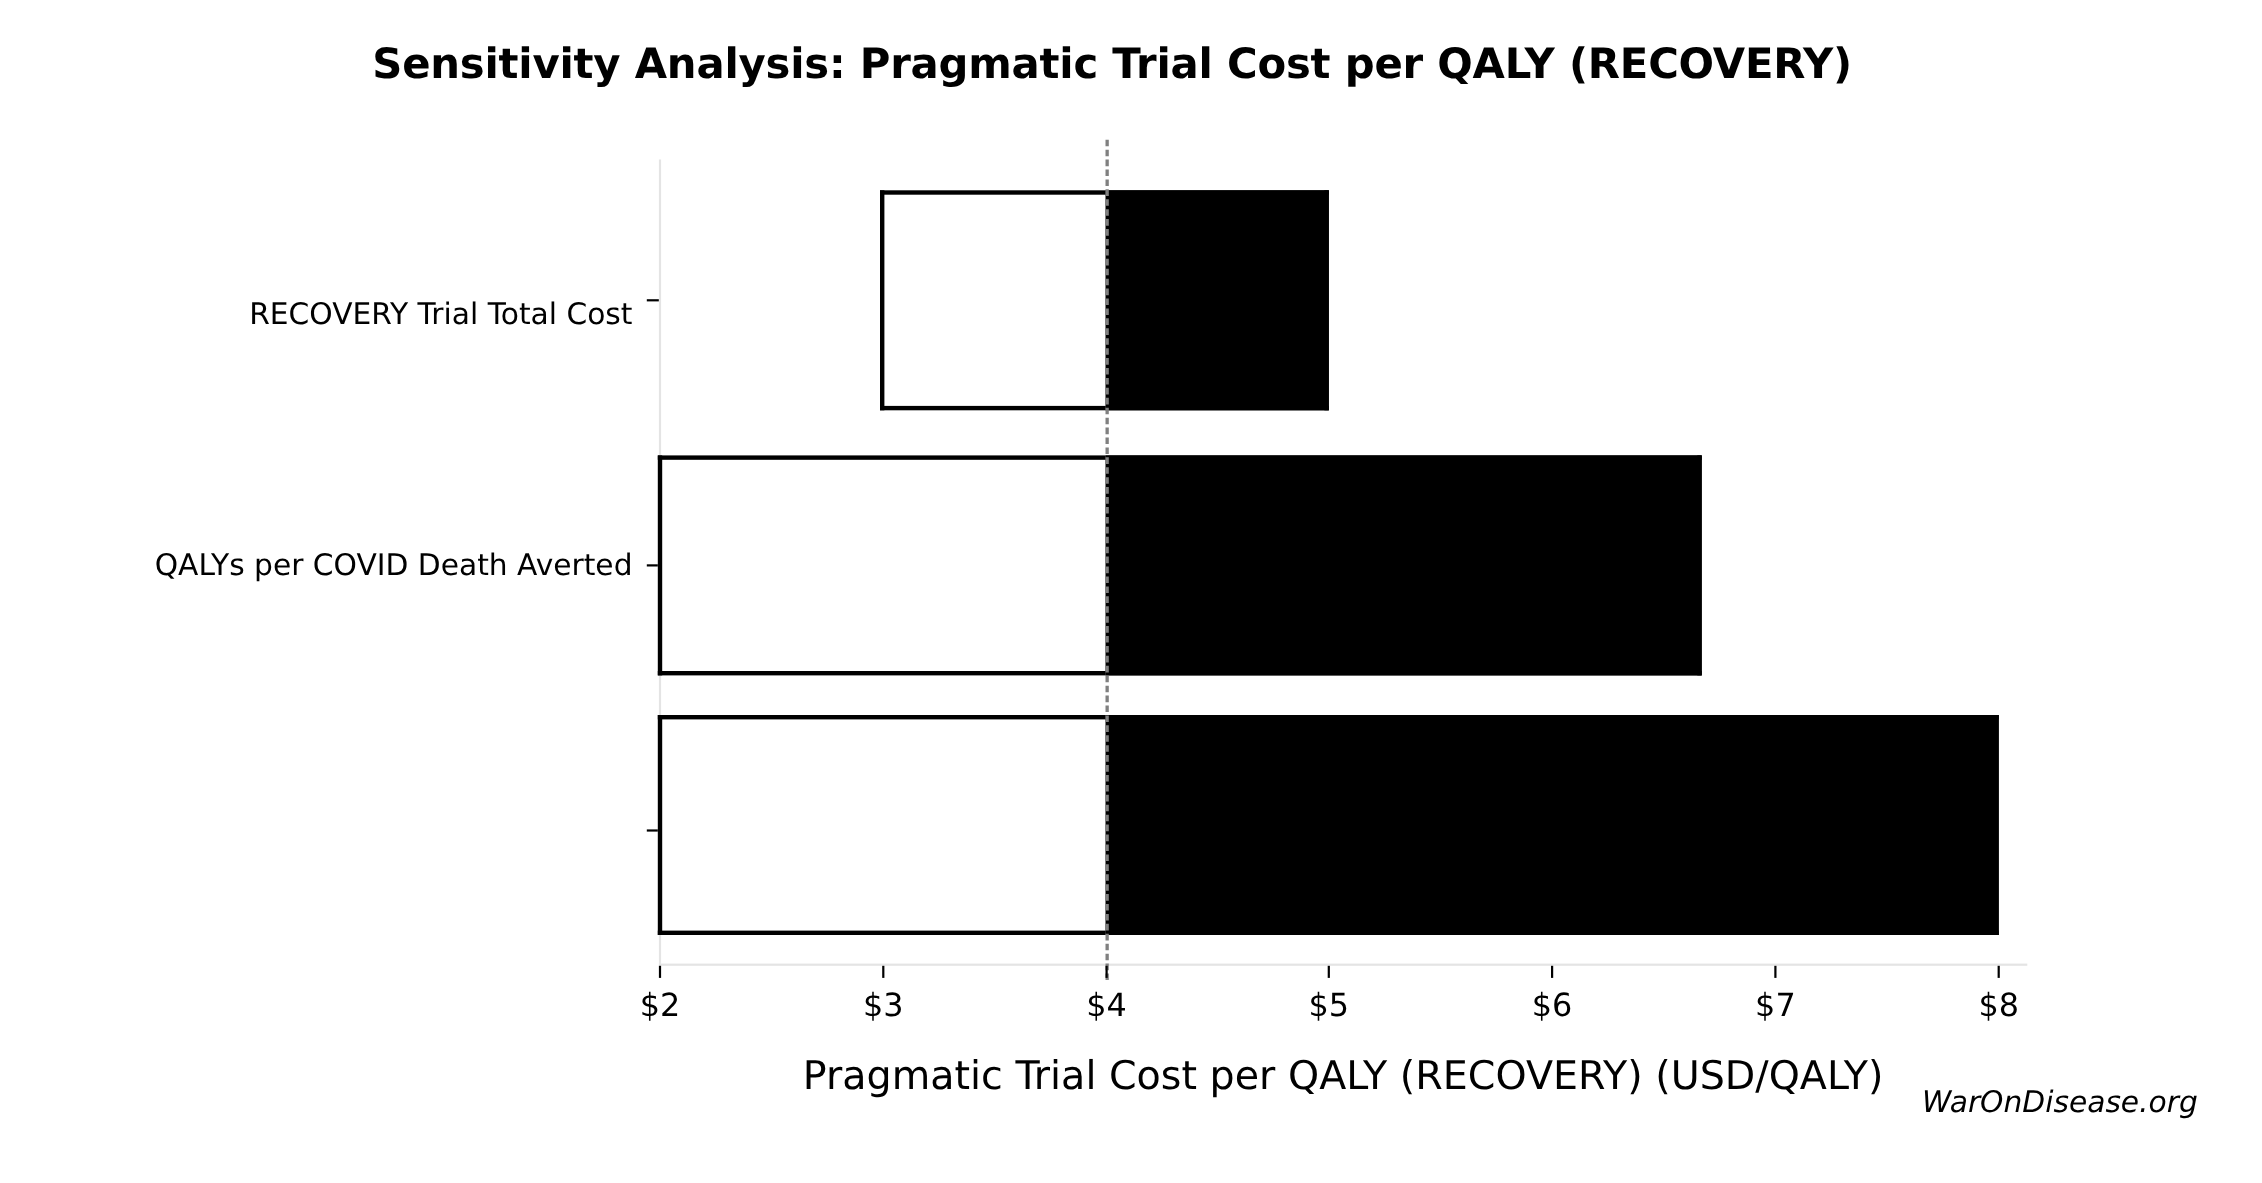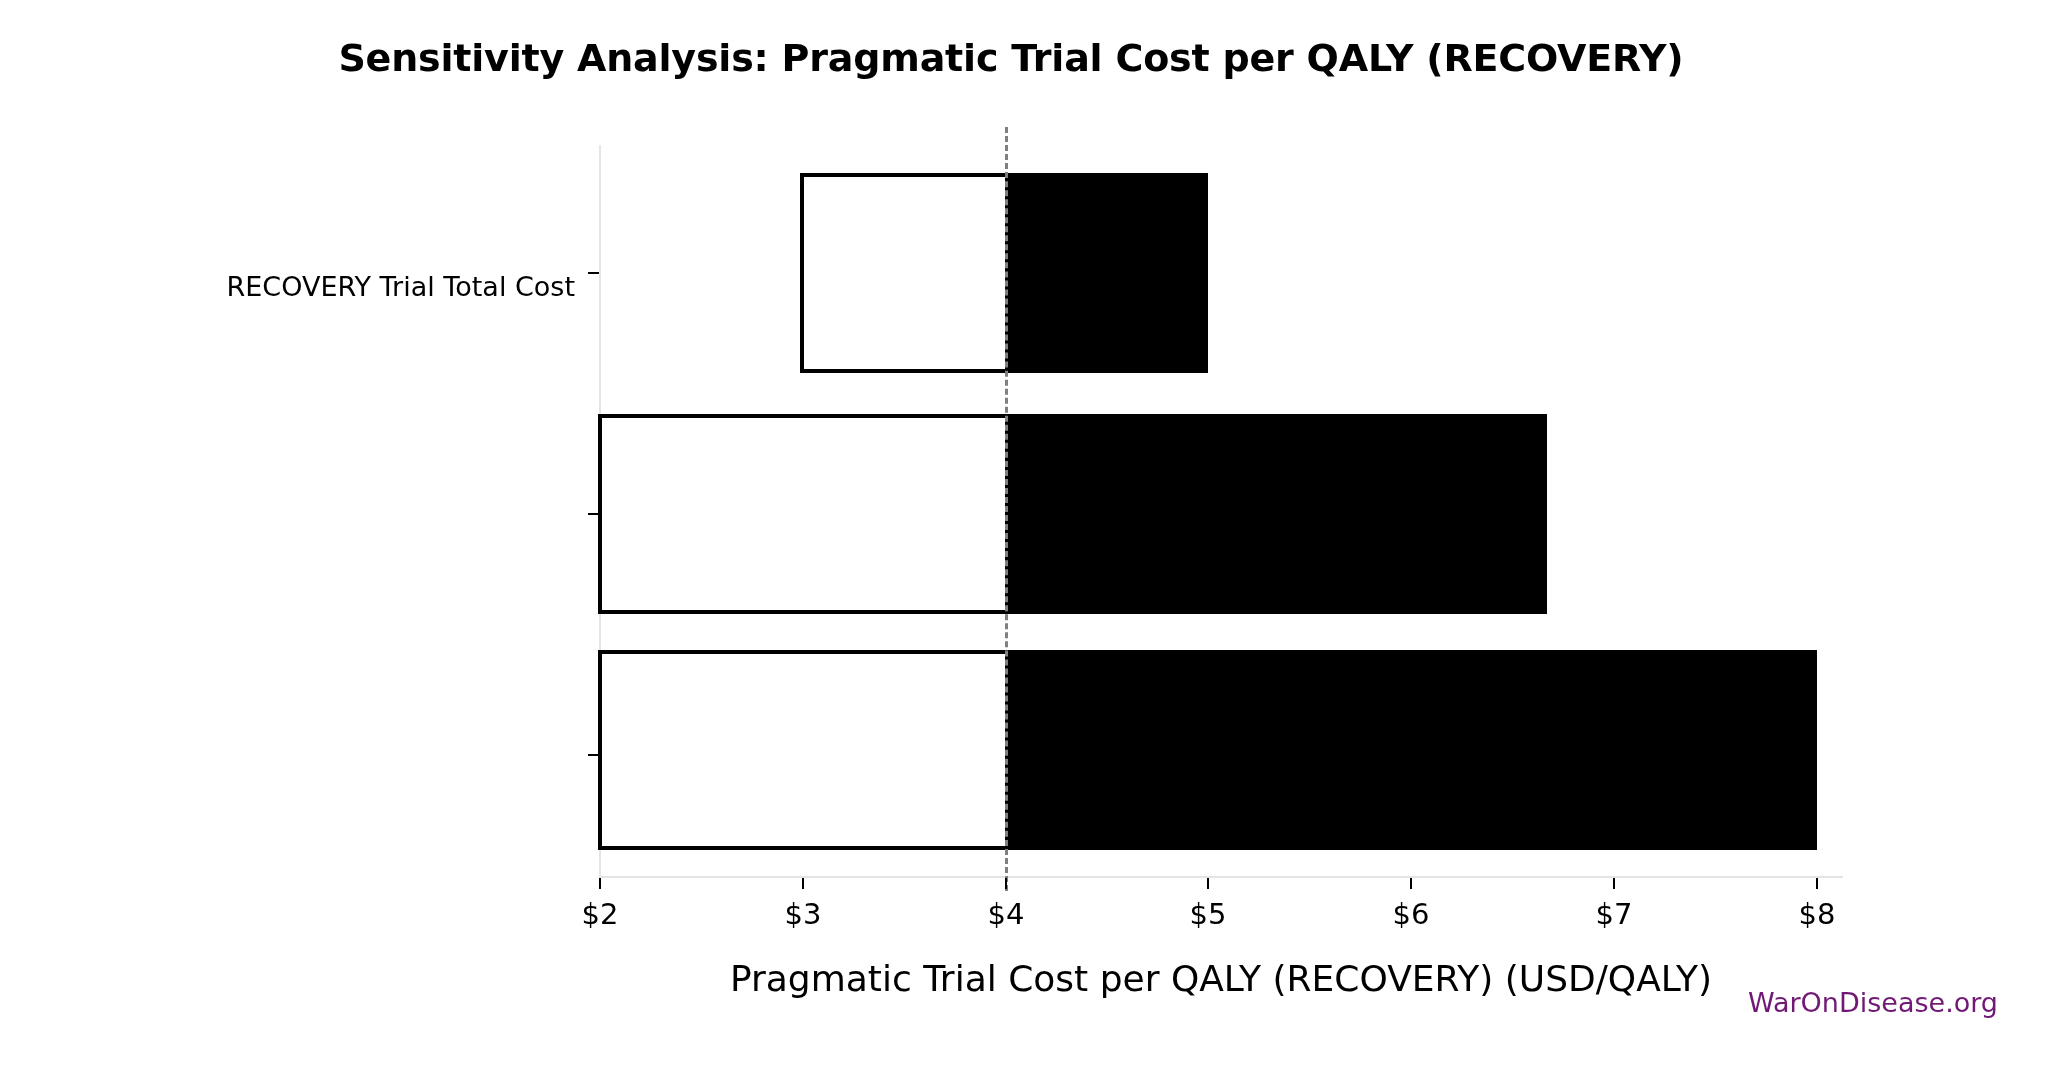--- a/index.html
+++ b/index.html
@@ -133,35 +133,37 @@
     color: #000000;
     white-space: nowrap;
   }
 
   
   #watermark {
     position: absolute;
     right: 58px;
     top: 987px;
     font-size: 27px;
-    color: #701a75;
-    white-space: nowrap;
+    color: #000000;
+    white-space: nowrap;
+    font-style: italic;
   }
 </style>
 </head>
 <body>
 
 <div id="figure">
 
   <div id="chart-title">Sensitivity Analysis: Pragmatic Trial Cost per QALY (RECOVERY)</div>
 
   <div class="y-tick-mark" style="top:273px;"></div>
   <div class="y-tick-label" style="top:273px;margin-top:13px;">RECOVERY Trial Total Cost</div>
 
   <div class="y-tick-mark" style="top:514px;"></div>
+  <div class="y-tick-label" style="top:514px;">QALYs per COVID Death Averted</div>
 
   <div class="y-tick-mark" style="top:755px;"></div>
 
   <div id="plot-area">
     <div id="y-axis-spine"></div>
     <div id="x-axis-spine"></div>
 
     <div class="bar bar-neg" style="left:201px; top:28px; width:205px; height:200px;"></div>
     <div class="bar bar-pos" style="left:406px; top:28px; width:203px; height:200px;"></div>
 

